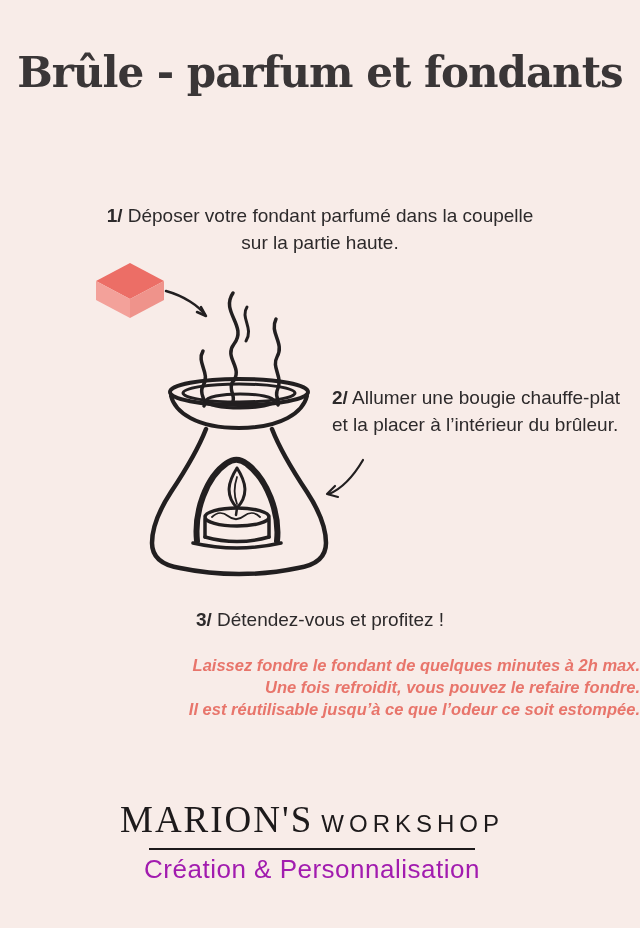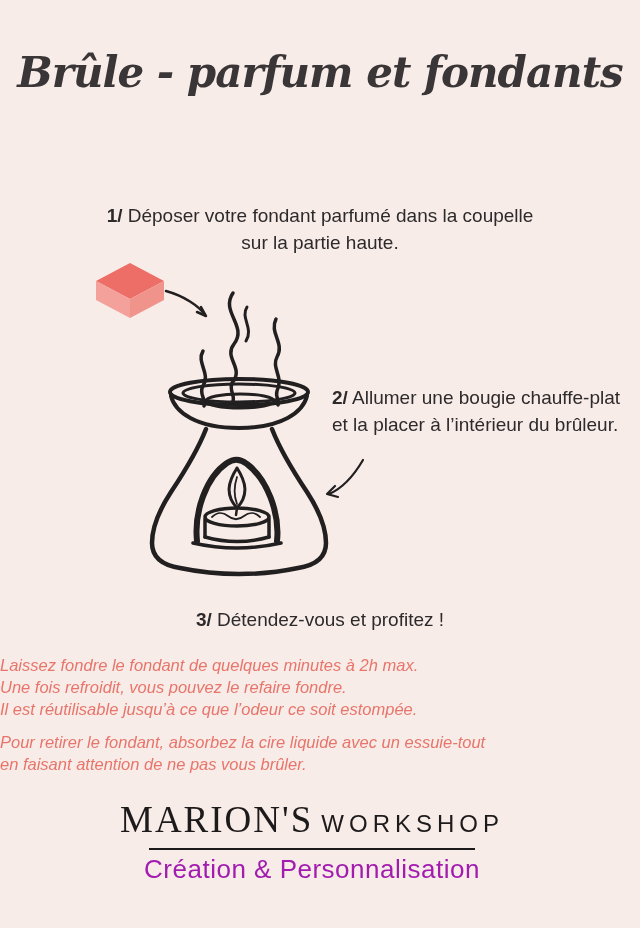--- a/index.html
+++ b/index.html
@@ -10,21 +10,20 @@
     margin:0 auto;
     background:#f8ece8;
     font-family:"Liberation Sans", sans-serif;
     color:#2d2a2b;
     overflow:hidden;
   }
   .title {
     position:absolute; top:48px; left:0; right:0;
     text-align:center;
     font-family:"DejaVu Serif", serif;
-    font-style:italic;
     font-size:42px;
     letter-spacing:-1px;
     color:#3a3637;
   }
   .subtitle-wrap {
     position:absolute; top:146px; left:0; right:0;
     text-align:center;
   }
   .subtitle {
     display:inline-block;
@@ -50,23 +49,23 @@
     position:absolute; top:606px; left:0; right:0;
     text-align:center;
   }
   .line { display:block; }
   .illustration {
     position:absolute; top:255px; left:80px;
     width:345px; height:340px;
   }
   .notes {
     position:absolute; left:0; right:0;
-    text-align:left;
+    text-align:right;
     color:#e8756b;
-    font-weight:400;
+    font-weight:700;
     font-style:italic;
     font-size:16.5px;
     line-height:22px;
   }
   .notes-1 { top:654px; }
   .notes-2 { top:731px; }
   .brand {
     position:absolute; top:798px; left:0; right:16px;
     text-align:center;
     color:#1d1a1b;
@@ -168,24 +167,20 @@
   <div class="step step-3">
     <span class="num">3/</span> <span>Détendez-vous et profitez !</span>
   </div>
 
   <div class="notes notes-1">
     <span class="line">Laissez fondre le fondant de quelques minutes à 2h max.</span>
     <span class="line">Une fois refroidit, vous pouvez le refaire fondre.</span>
     <span class="line">Il est réutilisable jusqu’à ce que l’odeur ce soit estompée.</span>
   </div>
 
-  <div class="notes notes-2">
-    <span class="line">Pour retirer le fondant, absorbez la cire liquide avec un essuie-tout</span>
-    <span class="line">en faisant attention de ne pas vous brûler.</span>
-  </div>
 
   <div class="brand">
     <div>
       <span class="brand-name">MARION'S</span><span class="brand-suffix">WORKSHOP</span>
     </div>
     <div class="brand-line"></div>
     <div class="brand-tagline">Création &amp; Personnalisation</div>
   </div>
 
 </div>

